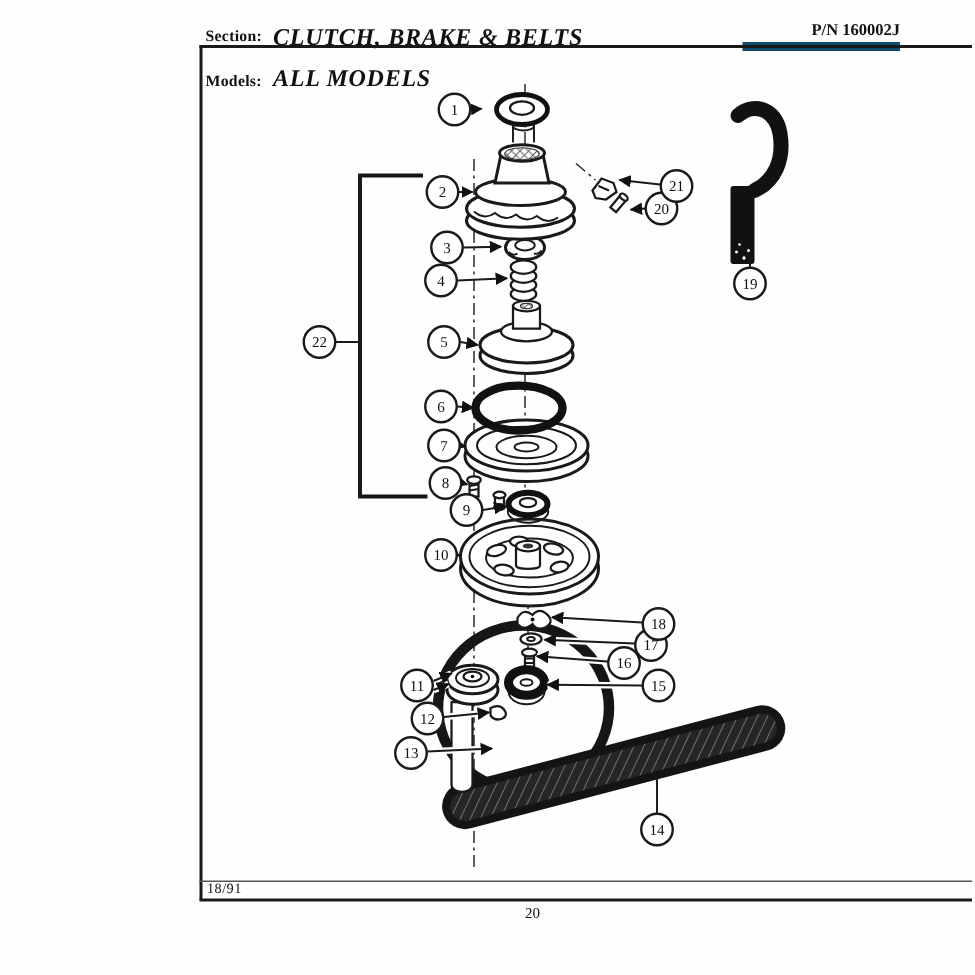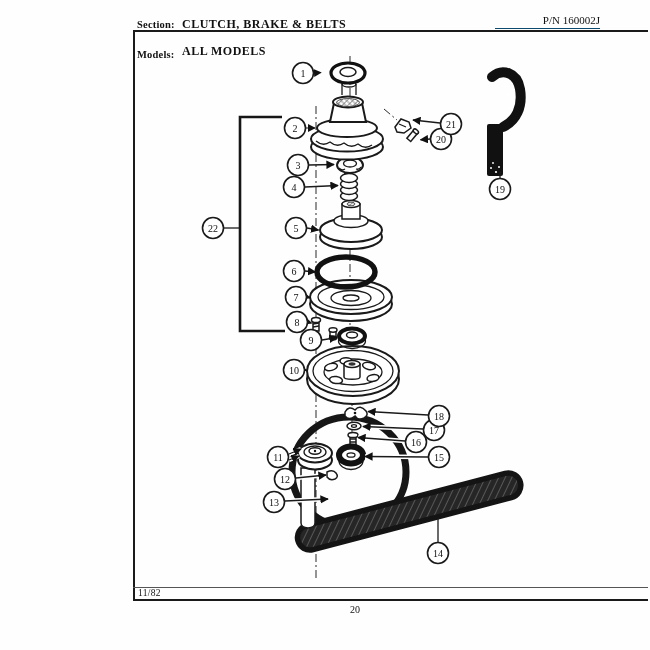--- a/index.html
+++ b/index.html
@@ -2,22 +2,22 @@
 <html><head>
 <meta charset="utf-8">
 <style>
   html,body { margin:0; padding:0; background:#fff; }
   .page {
     position:relative; width:650px; height:650px; background:#fefefe;
     font-family:"Liberation Serif", serif; color:#111; overflow:hidden;padding-left:23px;
   }
   .abs { position:absolute; white-space:nowrap; }
   .lab   { font-size:10.5px; font-weight:bold; letter-spacing:.2px; }
-  .title { font-size:12px;   font-weight:bold; letter-spacing:.5px; }
-  .pn    { font-size:11px;   font-weight:normal; border-bottom:1px solid #0c4a6e; padding-bottom:2px; text-align:right; }
+  .title { font-size:16px;   font-weight:bold; letter-spacing:.5px;font-style:italic; }
+  .pn    { font-size:11px;   font-weight:bold; border-bottom:6px solid #0c4a6e; padding-bottom:2px; text-align:right; }
   .rule  { position:absolute; background:#1a1a1a; }
   .date  { font-size:9.5px; letter-spacing:.3px; }
   .pageno{ font-size:10px; text-align:center; }
   svg .cl   { stroke:#2a2a2a; stroke-width:1; stroke-dasharray:8 3 2 3; fill:none; }
   svg .bk   { stroke:#161616; stroke-width:2.6; fill:none; }
   svg .p    { stroke:#1a1a1a; stroke-width:2;   fill:#fff; }
   svg .p15  { stroke:#1a1a1a; stroke-width:1.5; fill:#fff; }
   svg .t    { stroke:#1a1a1a; stroke-width:1.3; fill:none; }
   svg .belt { stroke:#161616; stroke-width:7;   fill:none; }
   svg .ln   { stroke:#1a1a1a; stroke-width:1.3; fill:none; }
@@ -332,17 +332,17 @@
           <text class="cot" y="3.6">21</text>
         </g>
       <g transform="translate(213,228)">
           <circle class="co" r="10.5"></circle>
           <text class="cot" y="3.6">22</text>
         </g>
     </g>
   </svg>
 
   <div class="rule" style="left:133px;top:587px;width:515px;height:1px;background:#555"></div>
-  <span class="abs date" style="left:138px;top:588px">11/82</span>
+  <span class="abs date" style="left:138px;top:588px">18/91</span>
   <div class="rule" style="left:133px;top:599px;width:515px;height:2px"></div>
   <span class="abs pageno" style="left:337px;top:604px;width:36px">20</span>
 
 </div>
 
 </body></html>

